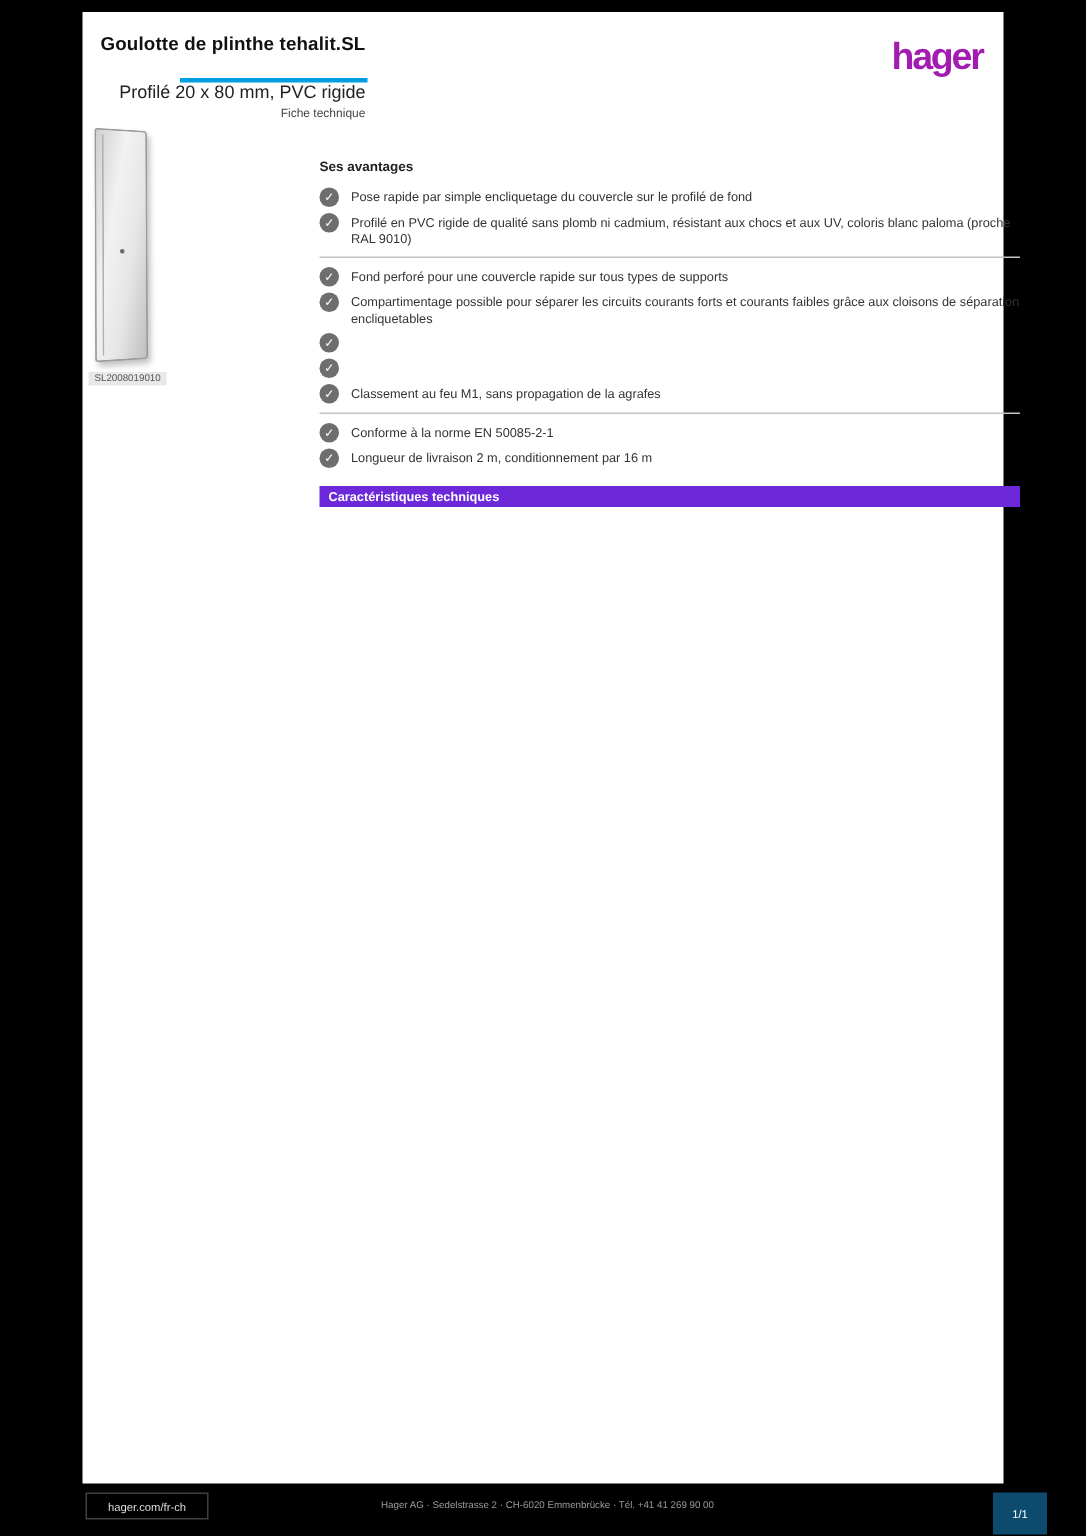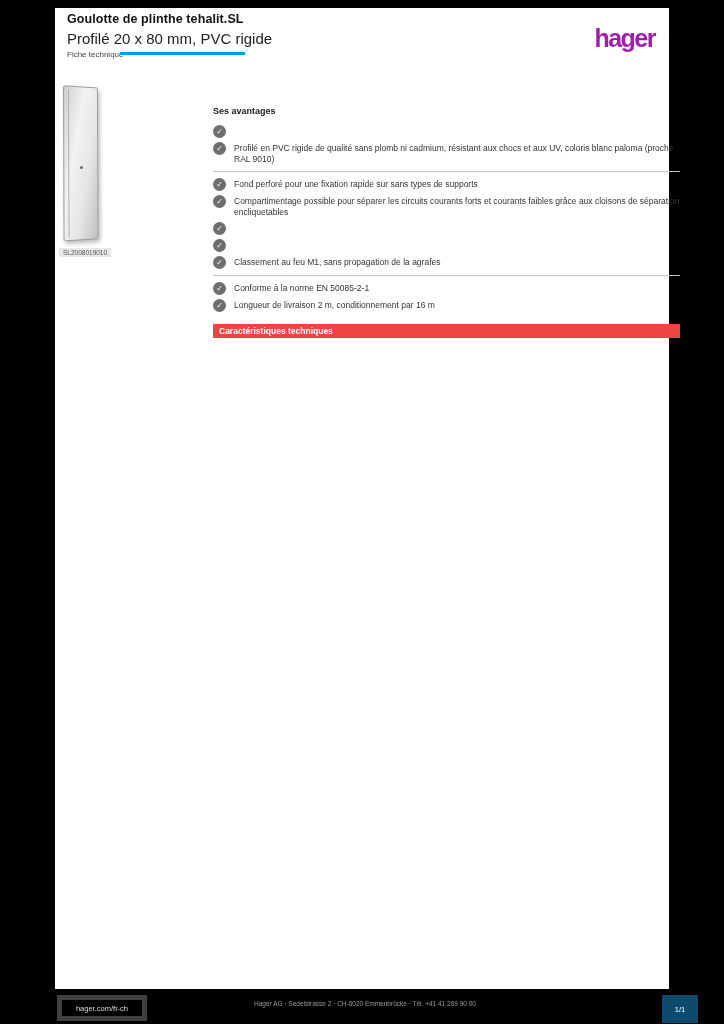--- a/index.html
+++ b/index.html
@@ -9,23 +9,23 @@
     position:relative;
     overflow:hidden;
     font-family:"Liberation Sans", sans-serif;
   }
   .page {
     position:absolute; left:55px; top:8px;
     width:614px; height:981px;
     background:#ffffff;
   }
   
-  .header-text { position:absolute; left:12px; top:4px; }
+  .header-text { position:absolute; left:12px; top:14px;text-align:right; }
   .h-title { font-size:12.5px; font-weight:bold; color:#111; letter-spacing:0.1px; }
-  .h-sub   { font-size:15px; color:#222; margin-top:4px; }
+  .h-sub   { font-size:12px; color:#222; margin-top:18px; }
   .h-doc   { font-size:8px; color:#444; margin-top:3px; }
   .h-rule  { position:absolute; left:65px; top:44px; width:125px; height:3px; background:#009ee2; }
   .logo {
     position:absolute; right:14px; top:16px;
     font-size:25px; font-weight:bold; letter-spacing:-1.5px;
     color:#009ee2;
   }
   
   .product-visual { position:absolute; left:2px; top:78px; width:50px; }
   .profile {
@@ -53,27 +53,27 @@
   .adv-heading { font-size:9px; font-weight:bold; color:#222; margin-top:12px; }
   .bullets { margin-top:9px; }
   .bullet { display:flex; gap:8px; margin:4px 0; align-items:flex-start; }
   .b-icon {
     flex:0 0 auto; width:13px; height:13px; border-radius:50%;
     background:#6e6e6e; color:#fff; font-size:8px; line-height:13px; text-align:center;
   }
   .b-text { font-size:8.5px; line-height:11px; color:#333; padding-top:1px; }
   .divider { height:1px; background:#c4c4c4; margin:6px 0; }
   .tbl-header {
-    margin-top:12px; background:#ef4444; color:#fff;
+    margin-top:12px; background:#6d28d9; color:#fff;
     font-size:8.5px; font-weight:bold; padding:2px 6px;
   }
   
   .footer-website {
     position:absolute; left:57px; top:995px; width:80px; height:16px;
-    border:5px solid #404040; color:#ddd; font-size:7.5px;
+    border:1px solid #404040; color:#ddd; font-size:7.5px;
     display:flex; align-items:center; justify-content:center;
     cursor:pointer;
   }
   .footer-address {
     position:absolute; left:155px; top:1000px; width:420px;
     text-align:center; font-size:6.5px; color:#9a9a9a;
   }
   .footer-page {
     position:absolute; left:662px; top:995px; width:36px; height:28px;
     background:#0c4a6e; color:#fff; font-size:7.5px;
@@ -99,30 +99,31 @@
       <div class="profile-hole"></div>
     </div>
     <div class="caption">SL2008019010</div>
   </div>
 
   <div class="main">
     <div class="adv-heading">Ses avantages</div>
     <div class="bullets">
   <div class="bullet">
     <span class="b-icon">✓</span>
+    <span class="b-text">Pose rapide par simple encliquetage du couvercle sur le profilé de fond</span>
   </div>
 
   <div class="bullet">
     <span class="b-icon">✓</span>
     <span class="b-text">Profilé en PVC rigide de qualité sans plomb ni cadmium, résistant aux chocs et aux UV, coloris blanc paloma (proche RAL 9010)</span>
   </div>
 <div class="divider"></div>
   <div class="bullet">
     <span class="b-icon">✓</span>
-    <span class="b-text">Fond perforé pour une fixation rapide sur sans types de supports</span>
+    <span class="b-text">Fond perforé pour une couvercle rapide sur tous types de supports</span>
   </div>
 
   <div class="bullet">
     <span class="b-icon">✓</span>
     <span class="b-text">Compartimentage possible pour séparer les circuits courants forts et courants faibles grâce aux cloisons de séparation encliquetables</span>
   </div>
 
   <div class="bullet">
     <span class="b-icon">✓</span>
   </div>

